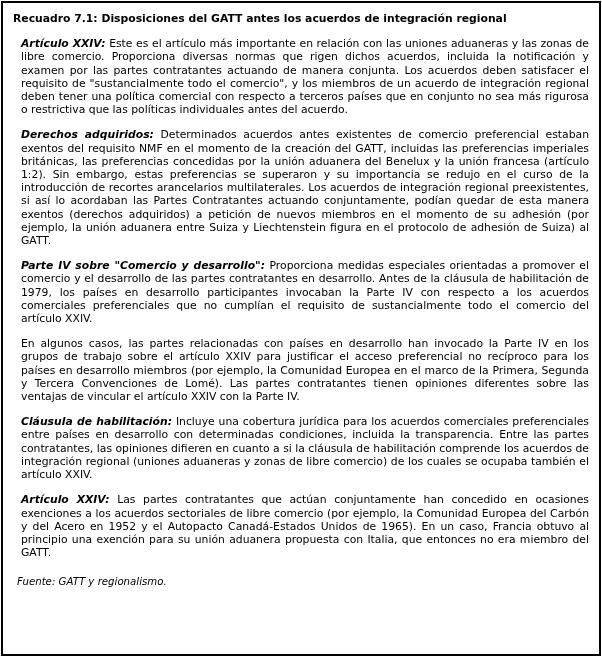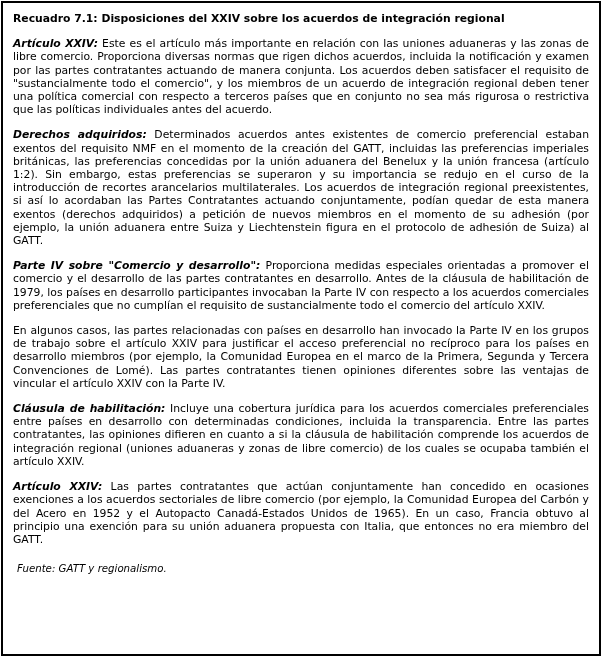--- a/index.html
+++ b/index.html
@@ -24,40 +24,40 @@
     font-size: 10.8px;
     line-height: 13.2px;
     color: #000000;
   }
   .box-title {
     font-weight: bold;
     margin: 2px 0 12px 0;
     text-align: left;
   }
   p.para {
-    margin: 0 0 12px 0;
+    margin: 0 0 12px 8px;
     text-align: justify;
   }
   .lead {
     font-weight: bold;
     font-style: italic;
   }
   p.source {
     margin: 16px 0 0 4px;
     font-style: italic;
     font-size: 10.2px;
     text-align: left;
   }
 </style>
 </head>
 <body>
 
 <div class="box">
 
-  <div class="box-title">Recuadro 7.1: Disposiciones del XXIV sobre los acuerdos de integración regional</div>
+  <div class="box-title">Recuadro 7.1: Disposiciones del GATT antes los acuerdos de integración regional</div>
 
   <p class="para">
     <span class="lead">Artículo XXIV:</span><span> Este es el artículo más importante en relación con las uniones aduaneras y las zonas de libre comercio. Proporciona diversas normas que rigen dichos acuerdos, incluida la notificación y examen por las partes contratantes actuando de manera conjunta. Los acuerdos deben satisfacer el requisito de "sustancialmente todo el comercio", y los miembros de un acuerdo de integración regional deben tener una política comercial con respecto a terceros países que en conjunto no sea más rigurosa o restrictiva que las políticas individuales antes del acuerdo.</span>
   </p>
 
   <p class="para">
     <span class="lead">Derechos adquiridos:</span><span> Determinados acuerdos antes existentes de comercio preferencial estaban exentos del requisito NMF en el momento de la creación del GATT, incluidas las preferencias imperiales británicas, las preferencias concedidas por la unión aduanera del Benelux y la unión francesa (artículo 1:2). Sin embargo, estas preferencias se superaron y su importancia se redujo en el curso de la introducción de recortes arancelarios multilaterales. Los acuerdos de integración regional preexistentes, si así lo acordaban las Partes Contratantes actuando conjuntamente, podían quedar de esta manera exentos (derechos adquiridos) a petición de nuevos miembros en el momento de su adhesión (por ejemplo, la unión aduanera entre Suiza y Liechtenstein figura en el protocolo de adhesión de Suiza) al GATT.</span>
   </p>
 
   <p class="para">

